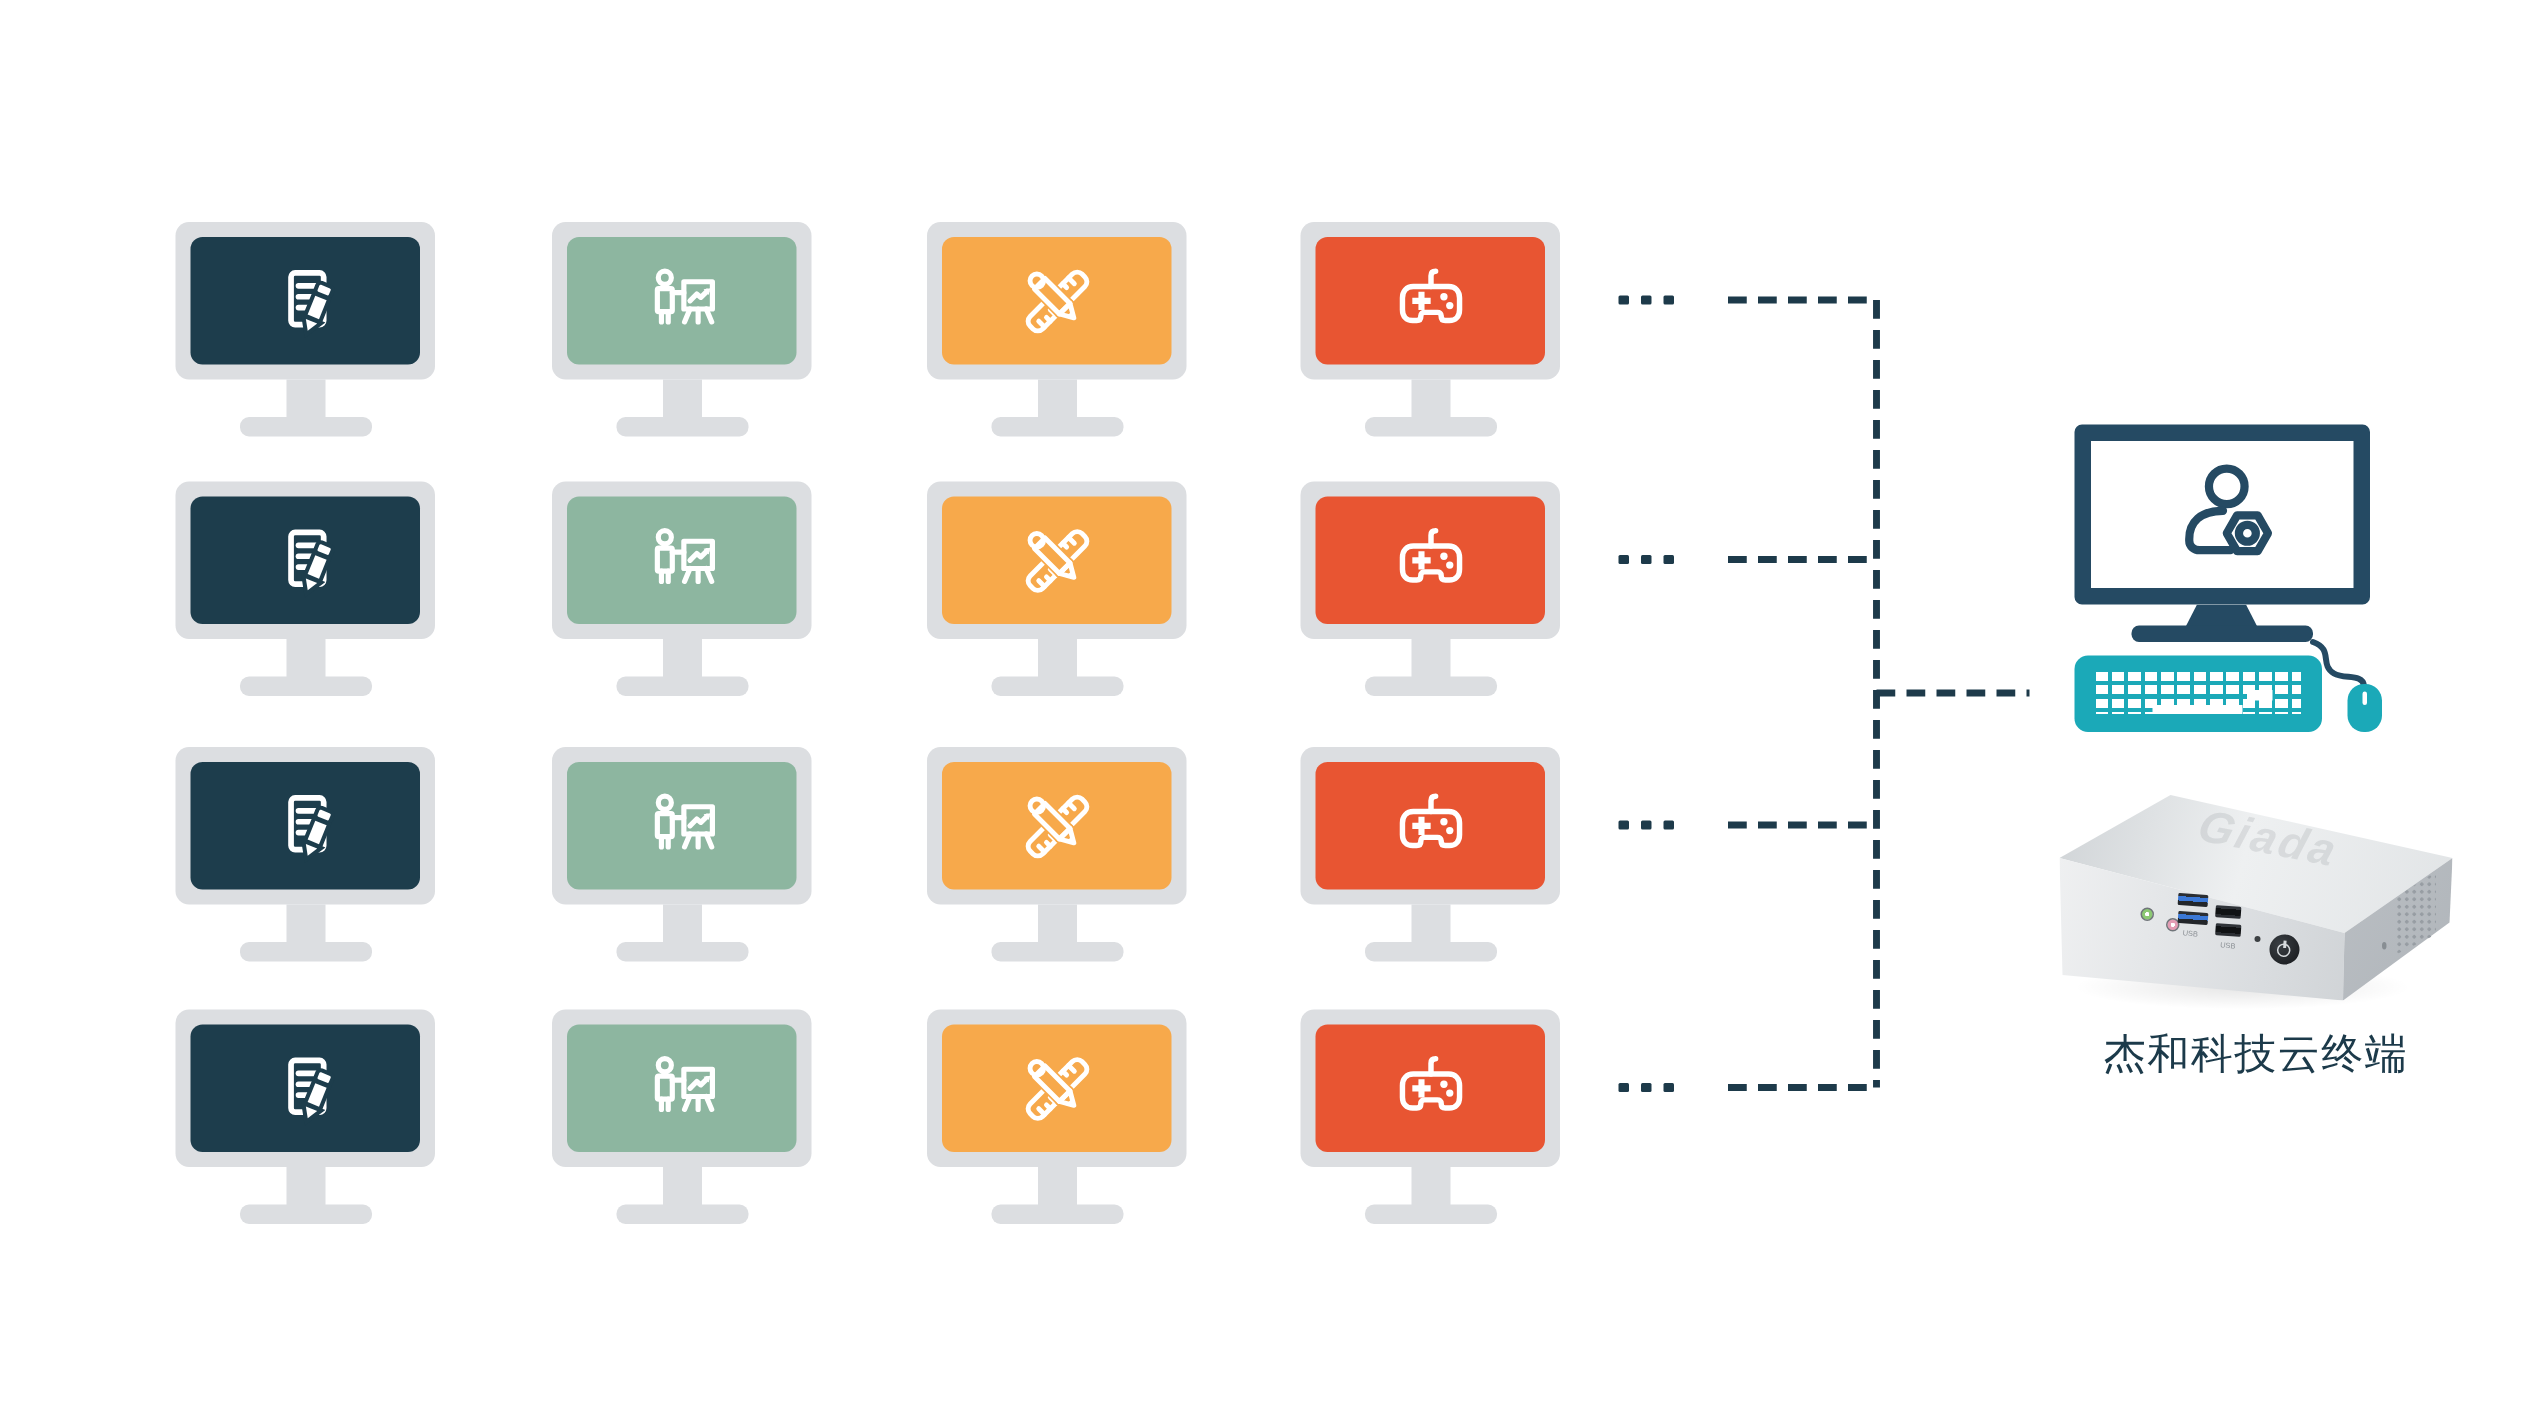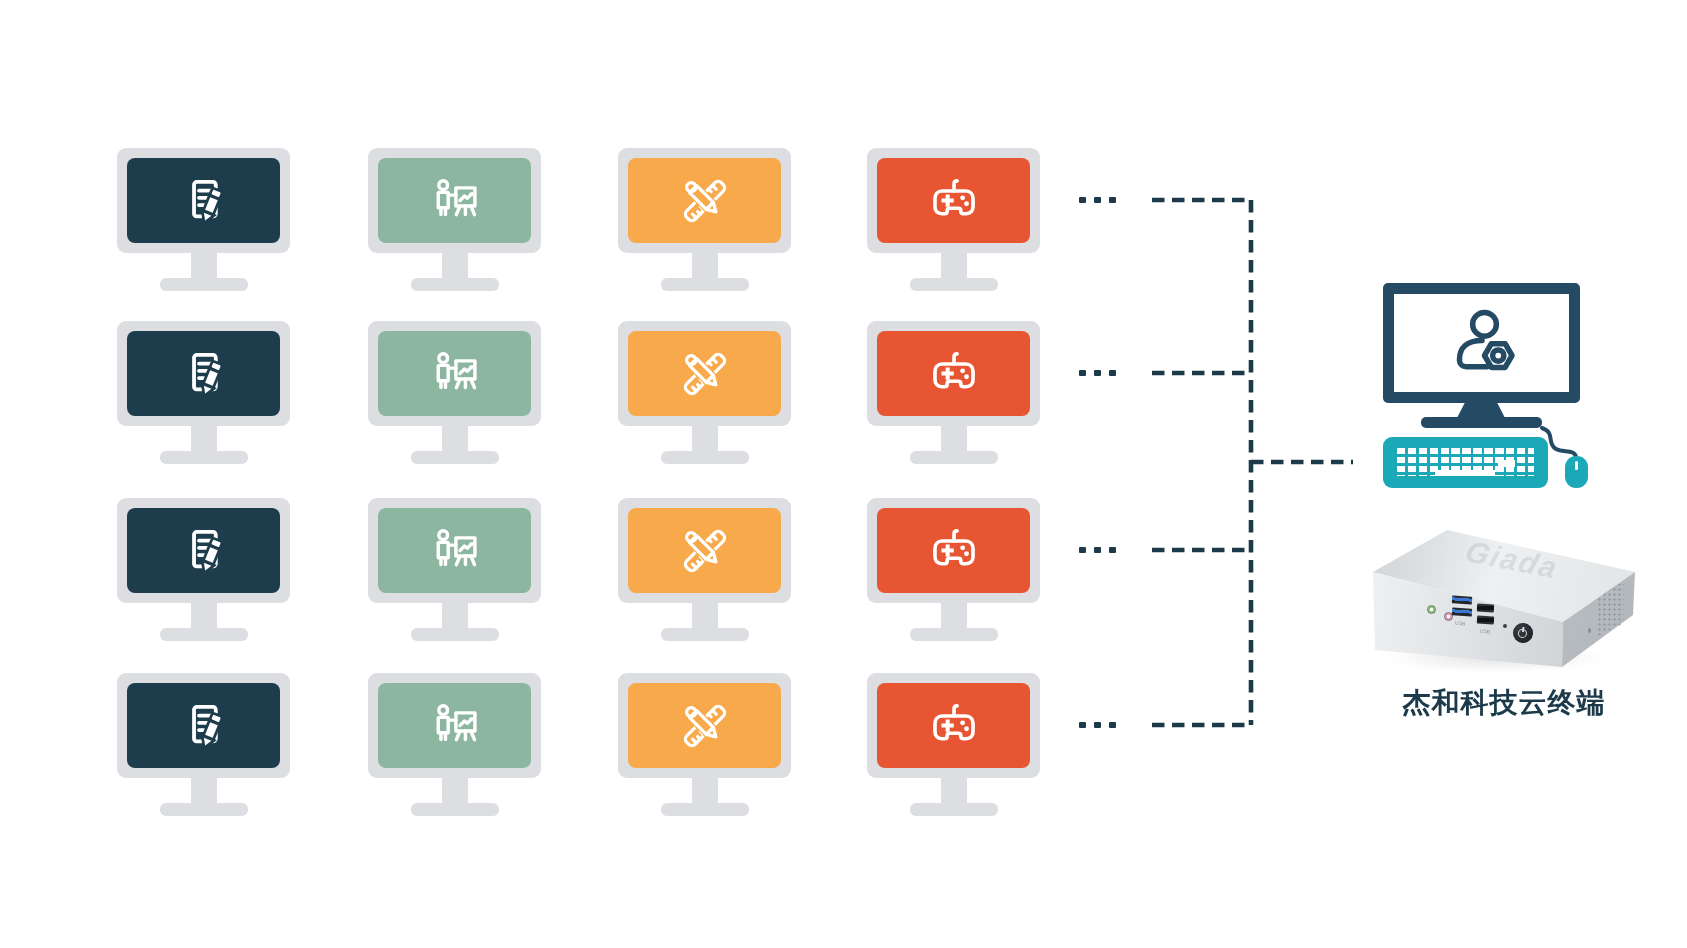--- a/index.html
+++ b/index.html
@@ -117,21 +117,21 @@
     background:radial-gradient(circle at 35% 35%,#3a3f44,#15171a);transform:rotate(4deg);
   }
   .power-ring{position:absolute;left:5px;top:6px;width:9px;height:9px;border:1.4px solid #d6dadd;border-radius:50%;box-sizing:border-box;}
   .power-bar{position:absolute;left:9.2px;top:3.6px;width:1.6px;height:5px;background:#d6dadd;}
   .device-shadow{
     position:absolute;left:10px;top:116px;width:226px;height:30px;border-radius:50%;
     background:radial-gradient(ellipse at center, rgba(0,0,0,0.10), transparent 70%);
   }
   .device-label{
     position:absolute;left:1372px;top:684px;width:264px;text-align:center;
-    font-size:28px;font-weight:bold;color:var(--label-text);letter-spacing:1px;
+    font-size:28px;font-weight:normal;color:var(--label-text);letter-spacing:1px;
   }
 
   svg .halo{stroke:var(--screen);fill:var(--screen);}
 </style>
 </head>
 <body>
 
 <div id="stage">
 
   <svg class="connector" width="1687" height="948" viewBox="0 0 1687 948">

